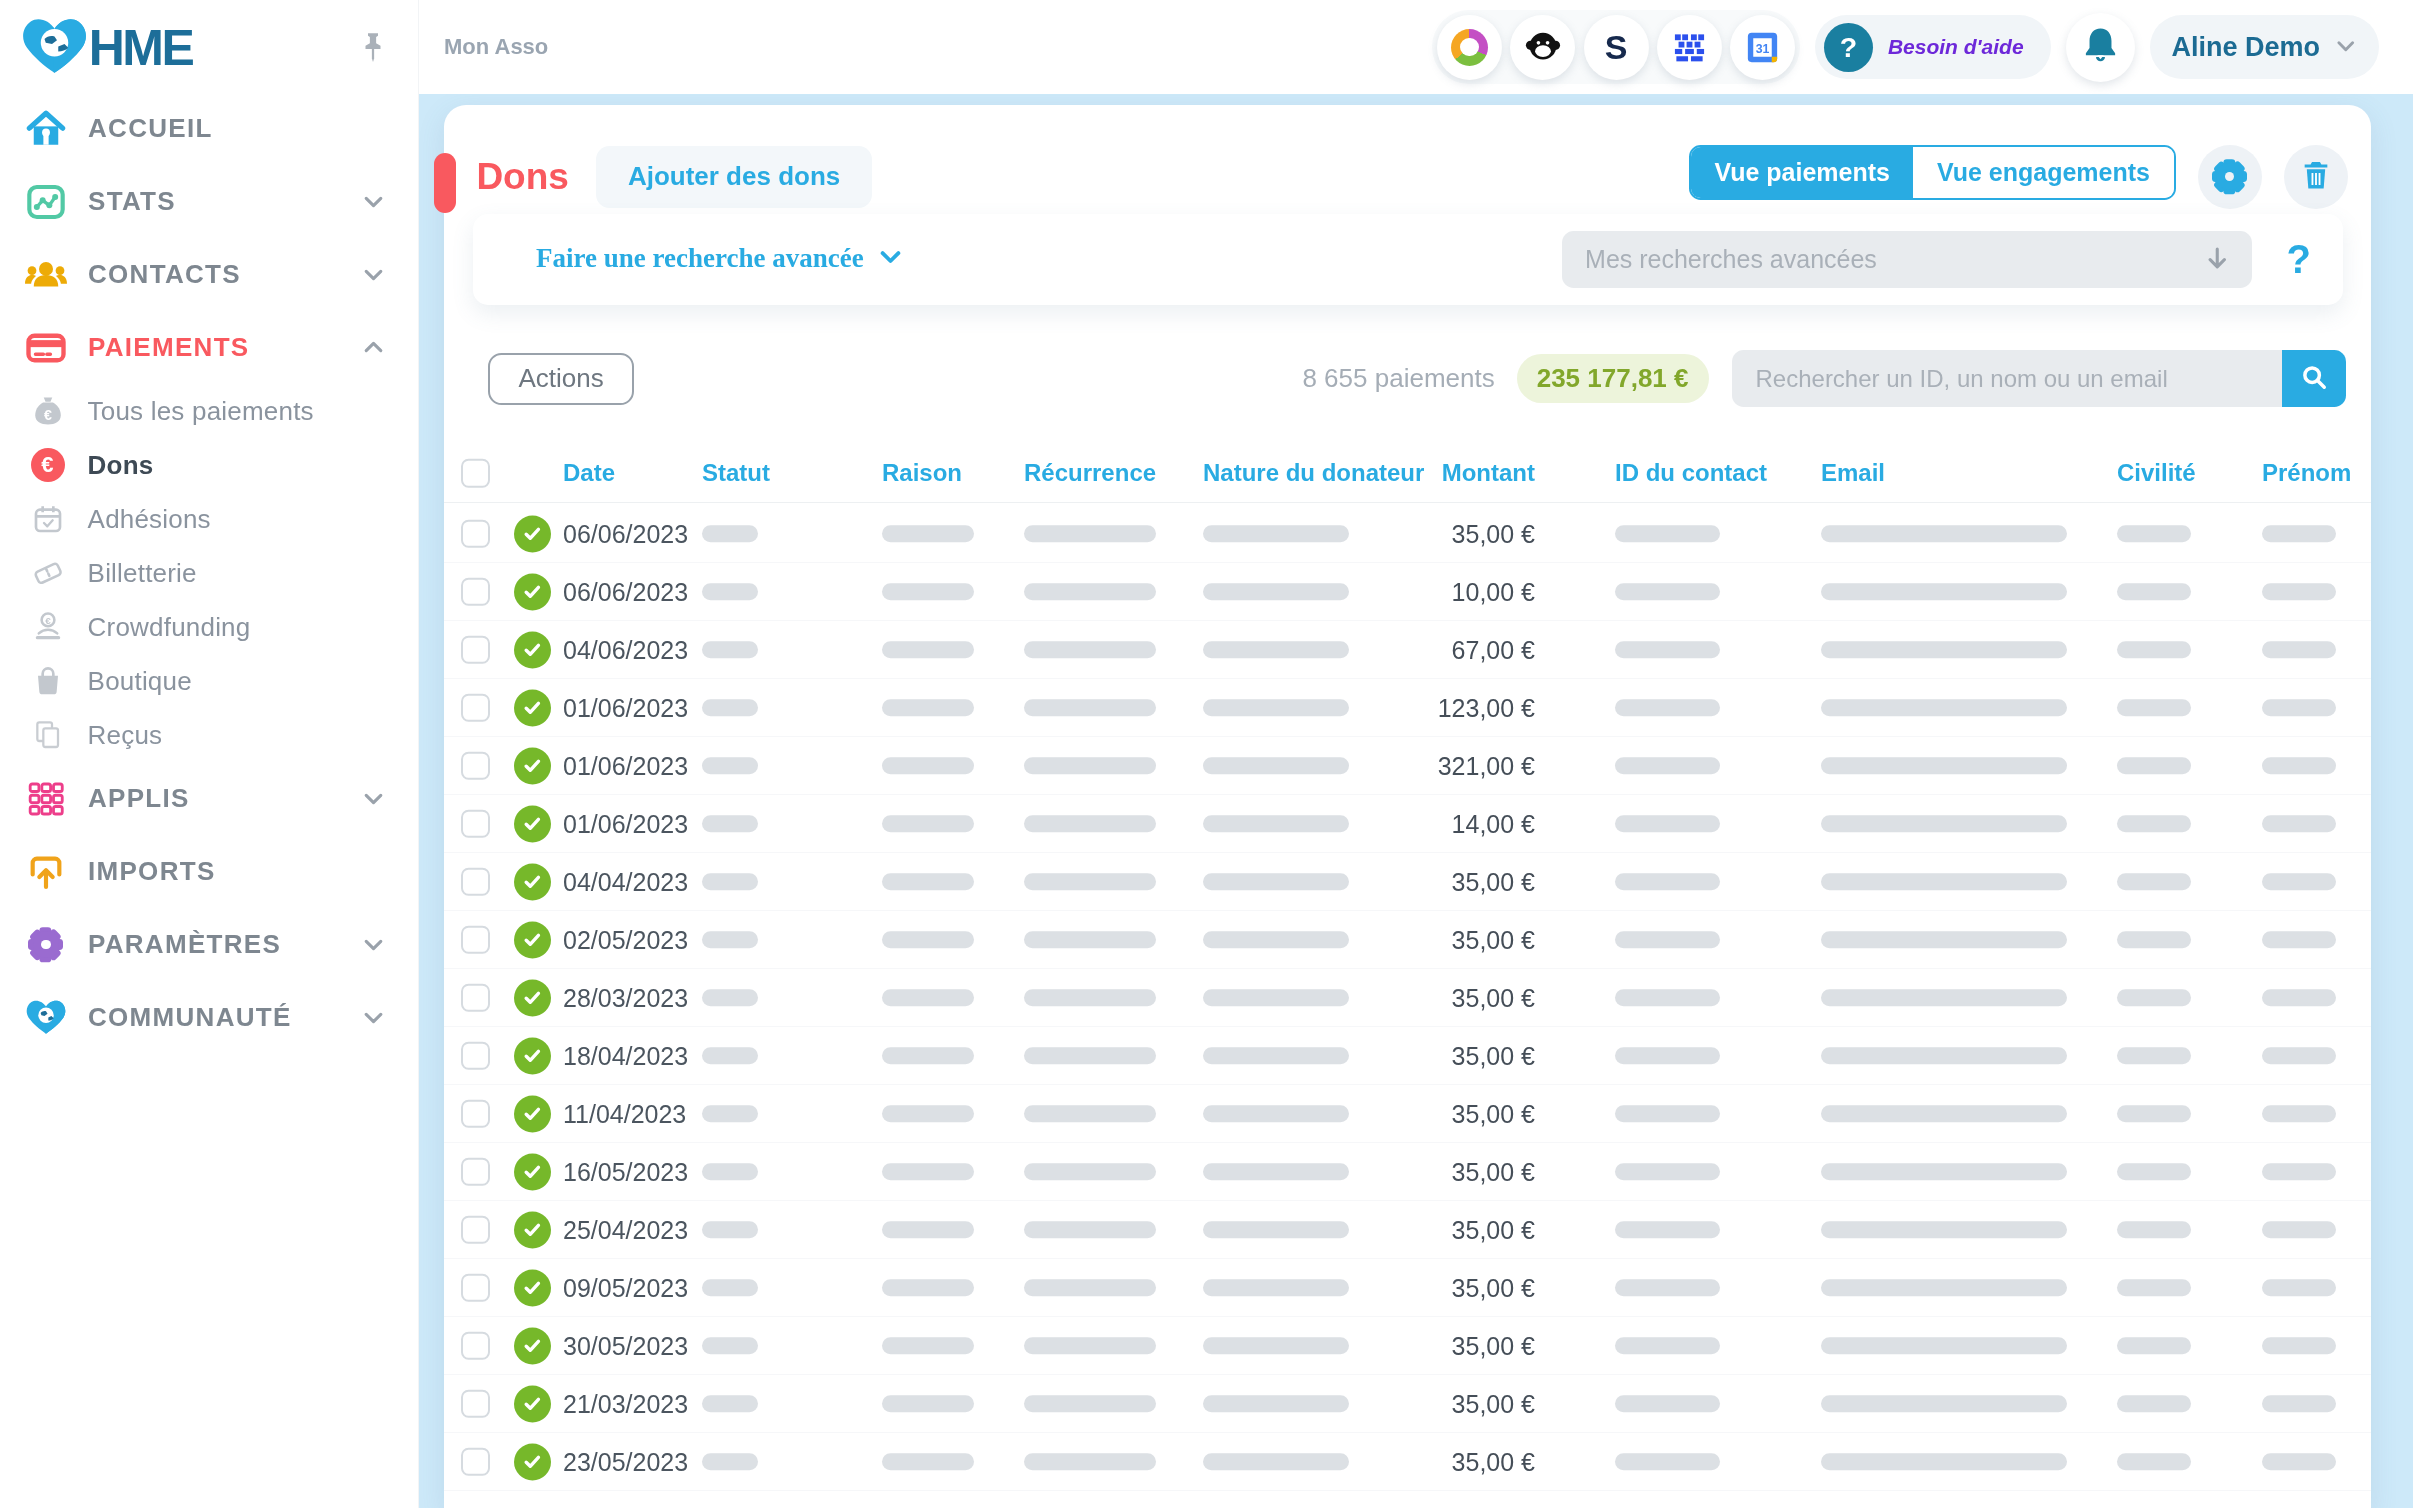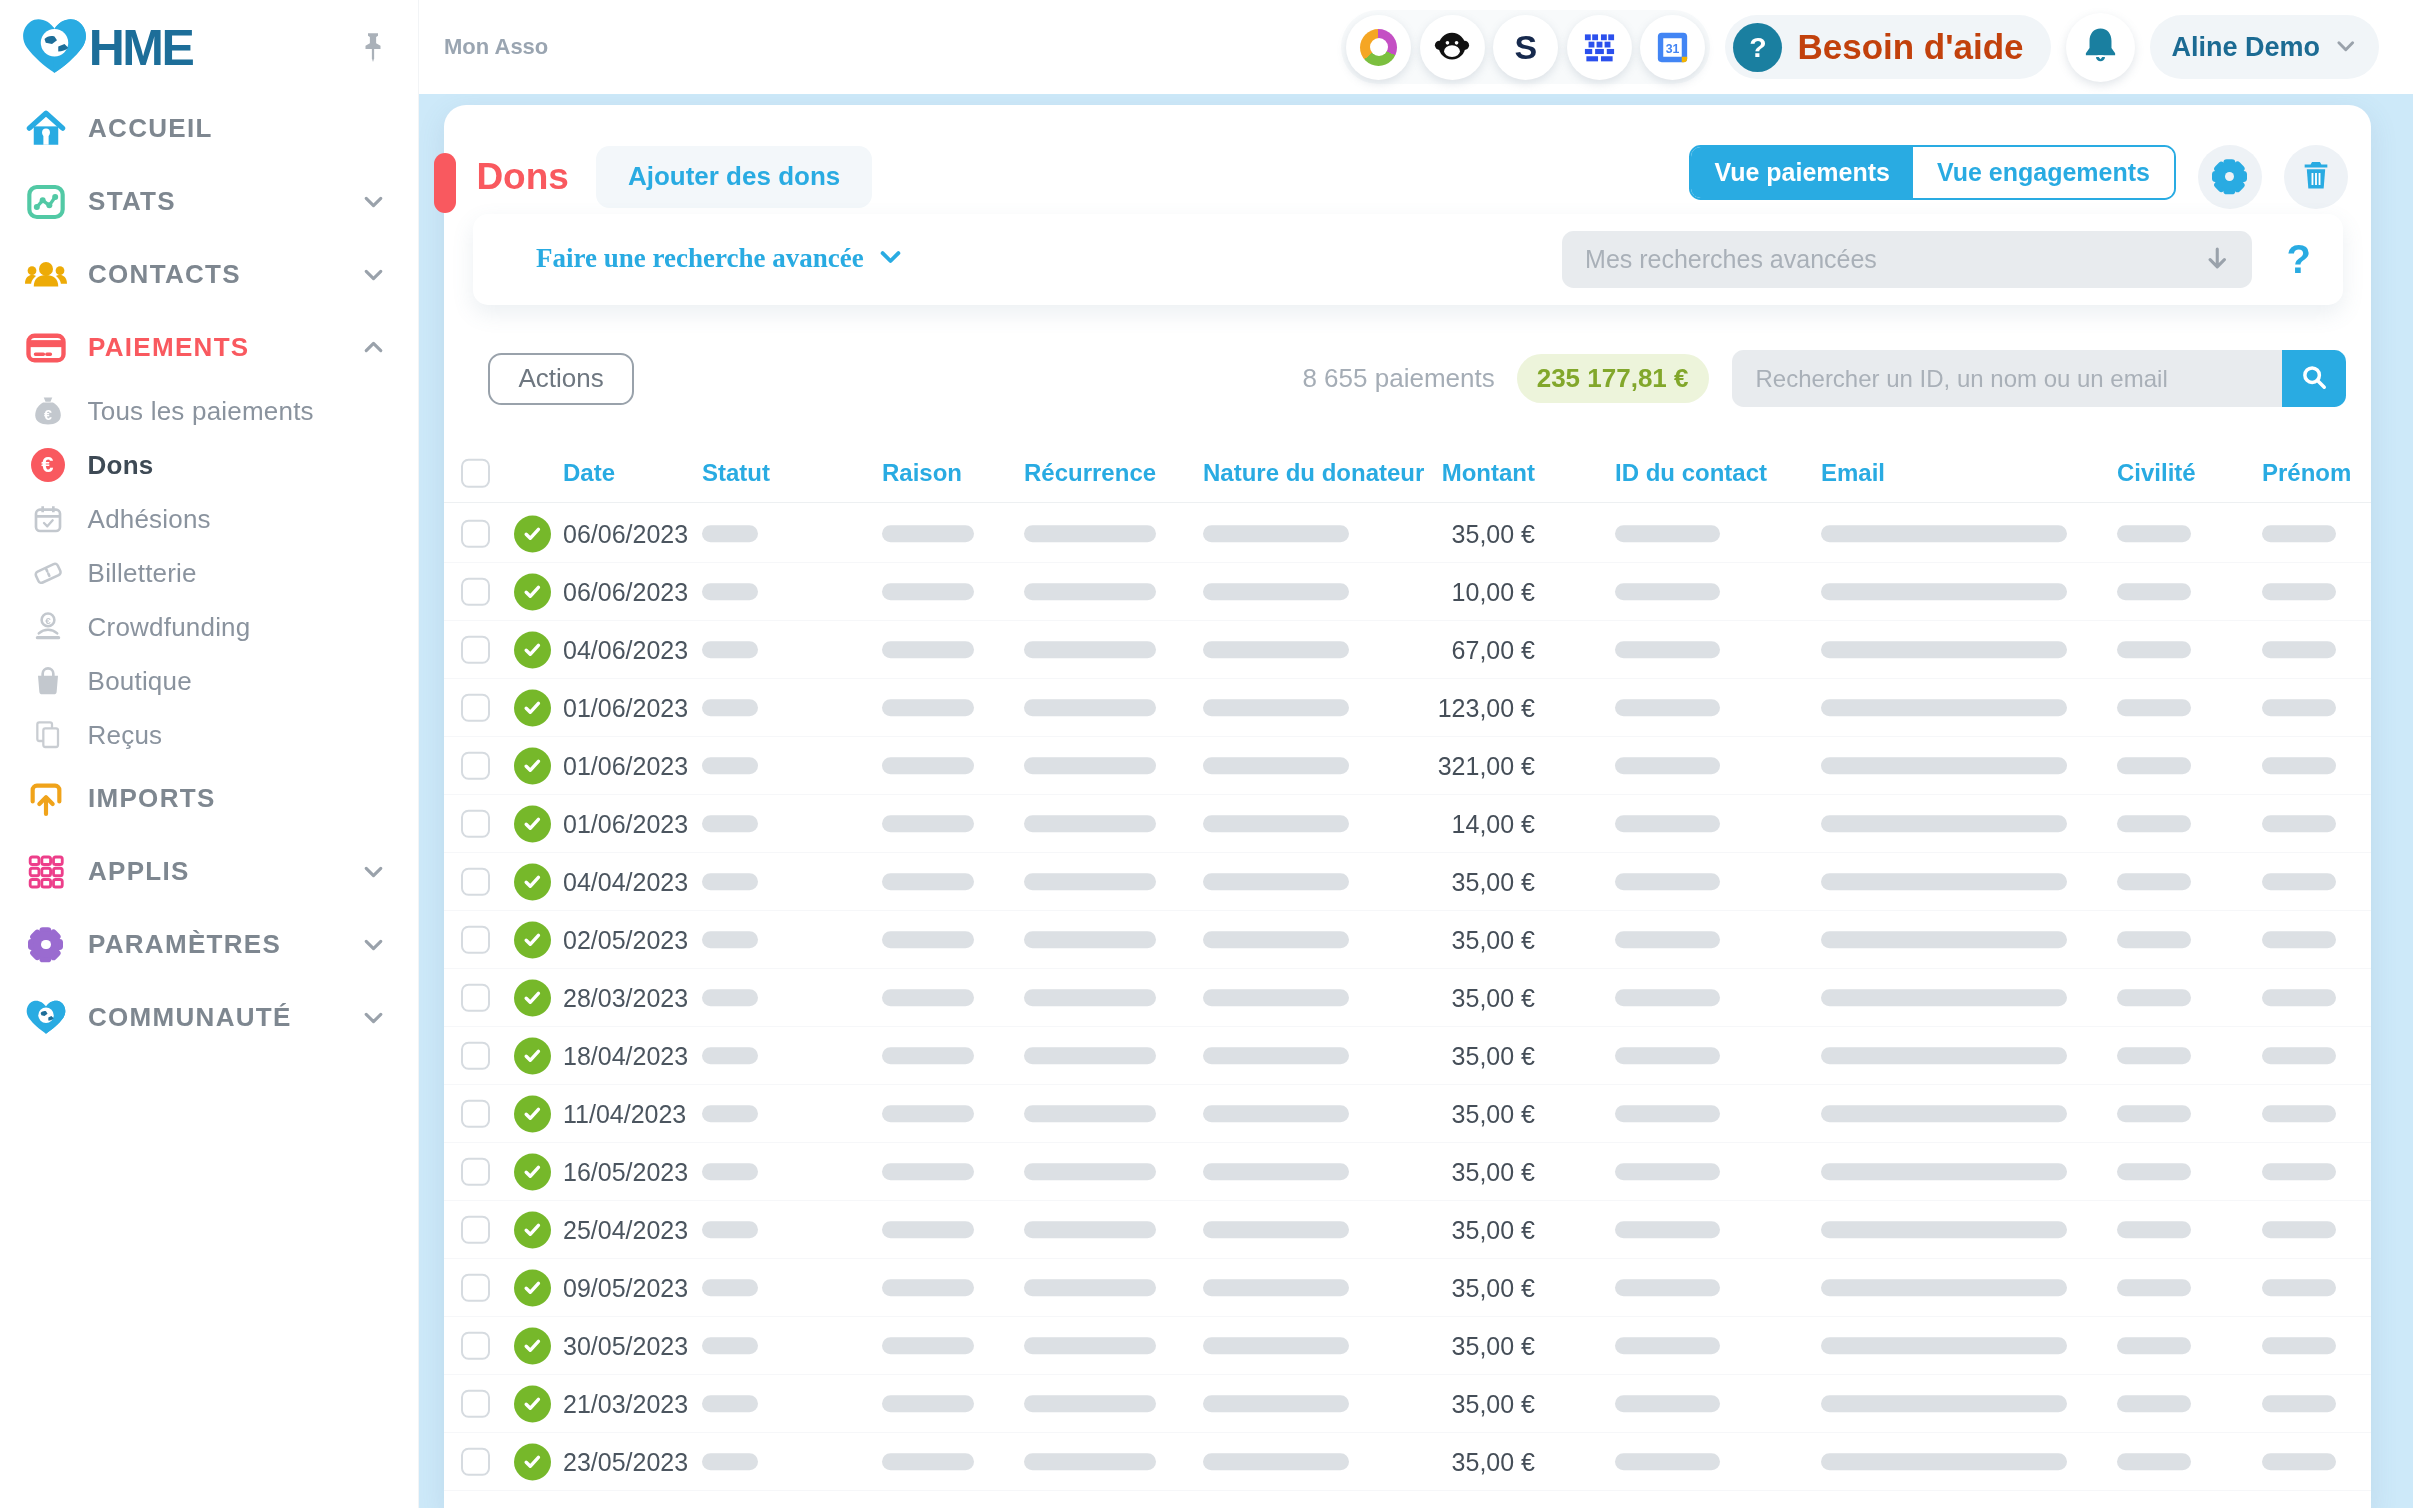--- a/index.html
+++ b/index.html
@@ -26,21 +26,21 @@
   .topbar { position:absolute; left:419px; top:0; width:1994px; height:94px; background:#fff; display:flex; align-items:center; padding:0 34px 0 25px; z-index:4; }
   .org-name { font-size:22px; font-weight:700; color:#9AA5B1; }
   .top-right { margin-left:auto; display:flex; align-items:center; gap:15px; }
   .apps-pill { display:flex; gap:8.4px; background:#F8FAFB; border-radius:837px; padding:4.2px 5px; }
   .app-circle { width:65px; height:65px; border-radius:50%; background:#fff; box-shadow:0 3.4px 10px rgba(110,130,150,.20); display:flex; align-items:center; justify-content:center; cursor:pointer; }
   .ring { width:37px; height:37px; border-radius:50%; background:conic-gradient(from -130deg,#F5A623 0 130deg,#C44FC4 130deg 245deg,#7CBF3F 245deg 360deg); position:relative; }
   .ring::after { content:""; position:absolute; inset:9.2px; background:#fff; border-radius:50%; }
   .stripe-s { font-size:34px; font-weight:800; color:#16294D; }
   .help-pill { height:64px; border-radius:837px; background:#F1F5F8; display:flex; align-items:center; padding:0 27px 0 8.4px; gap:15px; cursor:pointer; }
   .help-q { width:49px; height:49px; border-radius:50%; background:#1A7FA0; color:#fff; font-weight:800; font-size:28.5px; display:flex; align-items:center; justify-content:center; }
-  .help-label { color:#c2410c; font-weight:700; font-size:35px; }
+  .help-label { color:#6d28d9; font-weight:700; font-size:21px;font-style:italic; }
   .bell-circle { width:69px; height:69px; border-radius:50%; background:#fff; box-shadow:0 3.4px 10px rgba(110,130,150,.20); display:flex; align-items:center; justify-content:center; cursor:pointer; }
   .user-pill { height:64px; border-radius:837px; background:#F1F5F8; display:flex; align-items:center; padding:0 22px; gap:13.4px; cursor:pointer; }
   .user-name { color:#1C6B93; font-weight:700; font-size:27px; }
 
   
   .content-bg { position:absolute; left:419px; top:94px; width:1994px; height:1415px; background:#CDE9F9; }
   .card { position:absolute; left:25px; top:11px; width:1927px; height:1404px; background:#fff; border-radius:22px 22px 0 0; box-shadow:0 8.4px 28.5px rgba(70,110,140,.12); }
   .accent-bar { position:absolute; left:-10px; top:48px; width:22px; height:60px; border-radius:11px; background:#F9595F; }
 
   .title-row { position:absolute; top:38px; left:29px; right:23.5px; height:67px; display:flex; align-items:center; }
@@ -262,49 +262,49 @@
               <rect x="8" y="5" width="22" height="28" rx="3"></rect>
               <rect x="17" y="14" width="22" height="28" rx="3"></rect>
             </svg>
         </span>
         <span>Reçus</span>
       </div>
     </div>
 
     <div class="nav-item">
       <span class="nicon">
-        <svg width="40" height="40" viewBox="0 0 48 48" fill="none" stroke="#F0A31A" stroke-width="5" stroke-linecap="round" stroke-linejoin="round">
-            <path d="M8 27V13a5 5 0 0 1 5-5h22a5 5 0 0 1 5 5v14"></path>
-            <path d="M24 42V23"></path>
-            <path d="M16 30l8-8 8 8"></path>
-          </svg>
-      </span>
-      <span>IMPORTS</span>
-    </div>
-
-    <div class="nav-item">
-      <span class="nicon">
         <svg width="40" height="40" viewBox="0 0 48 48" fill="none" stroke="#ED3E8A" stroke-width="3.4">
           <rect x="5" y="6" width="10.5" height="9" rx="2.5"></rect>
             <rect x="19" y="6" width="10.5" height="9" rx="2.5"></rect>
             <rect x="33" y="6" width="10.5" height="9" rx="2.5"></rect>
           <rect x="5" y="19.5" width="10.5" height="9" rx="2.5"></rect>
             <rect x="19" y="19.5" width="10.5" height="9" rx="2.5"></rect>
             <rect x="33" y="19.5" width="10.5" height="9" rx="2.5"></rect>
           <rect x="5" y="33" width="10.5" height="9" rx="2.5"></rect>
             <rect x="19" y="33" width="10.5" height="9" rx="2.5"></rect>
             <rect x="33" y="33" width="10.5" height="9" rx="2.5"></rect>
         </svg>
       </span>
       <span>APPLIS</span>
       <span class="chev">
           <svg width="25" height="25" viewBox="0 0 24 24" fill="none" stroke="#9AA2AB" stroke-width="3" stroke-linecap="round" stroke-linejoin="round">
             <path d="M5 9l7 7 7-7"></path>
           </svg>
         </span>
+    </div>
+
+    <div class="nav-item">
+      <span class="nicon">
+        <svg width="40" height="40" viewBox="0 0 48 48" fill="none" stroke="#F0A31A" stroke-width="5" stroke-linecap="round" stroke-linejoin="round">
+            <path d="M8 27V13a5 5 0 0 1 5-5h22a5 5 0 0 1 5 5v14"></path>
+            <path d="M24 42V23"></path>
+            <path d="M16 30l8-8 8 8"></path>
+          </svg>
+      </span>
+      <span>IMPORTS</span>
     </div>
 
     <div class="nav-item">
       <span class="nicon">
         <span class="gear purple">
             <span class="bar"></span>
             <span class="bar b2"></span>
             <span class="bar b3"></span>
             <span class="bar b4"></span>
             <span class="hub"></span>

